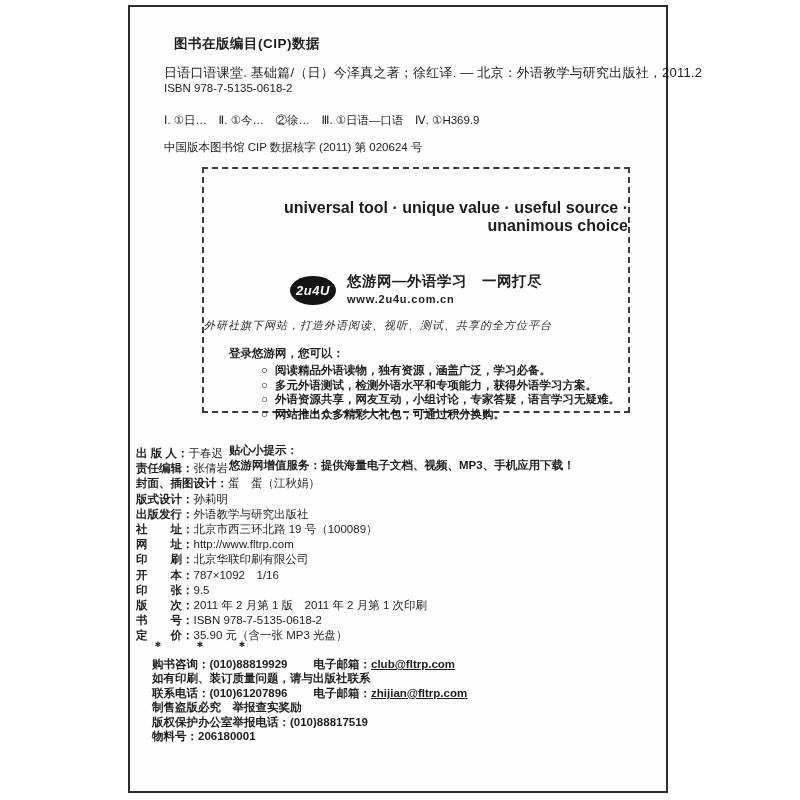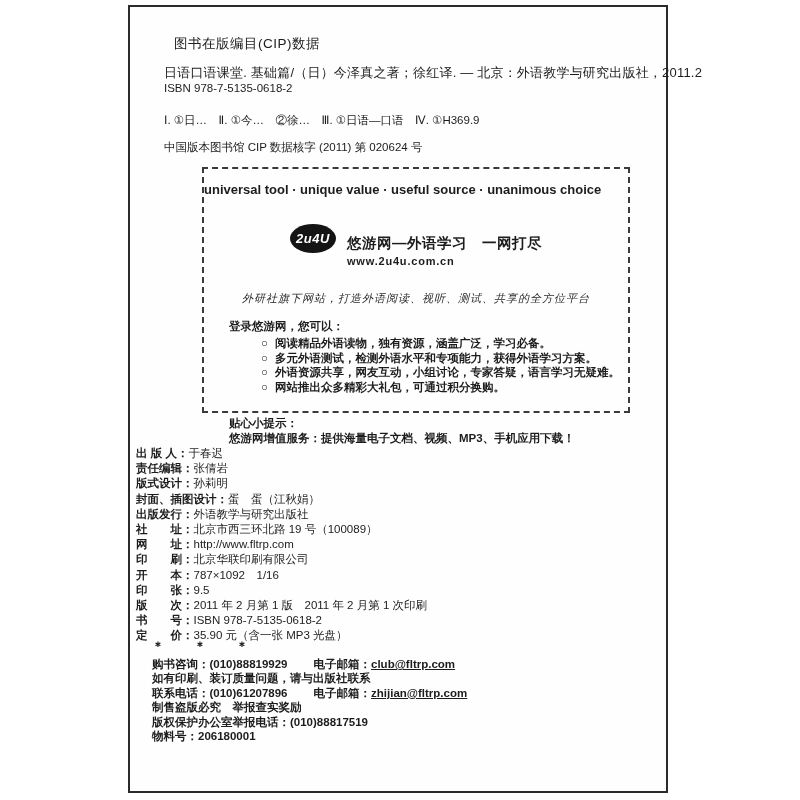--- a/index.html
+++ b/index.html
@@ -4,37 +4,37 @@
 <style>
   * { margin:0; padding:0; box-sizing:border-box; }
   html,body { width:800px; height:800px; background:#ffffff;
     font-family:"Liberation Sans", sans-serif; color:#1c1c1c; }
   .canvas { position:relative; width:800px; height:800px; background:#ffffff; overflow:hidden; }
   .page { position:absolute; left:128px; top:5px; width:540px; height:788px;
     border:2px solid #2b2b2b; background:#fefefe; }
   .abs { position:absolute; }
 
   
-  .cip-header { left:44px; top:28px; font-size:13.5px; font-weight:normal; letter-spacing:.5px; }
+  .cip-header { left:44px; top:28px; font-size:13.5px; font-weight:bold; letter-spacing:.5px; }
   .cip-line1 { left:34px; top:57px; font-size:13px; white-space:nowrap; letter-spacing:.2px; }
   .cip-isbn  { left:34px; top:75px; font-size:11.5px; }
   .cip-class { left:34px; top:106px; font-size:11.5px; }
   .cip-record{ left:34px; top:133px; font-size:11.5px; }
 
   
   .ad-box { left:72px; top:160px; width:428px; height:246px;
     border:2px dashed #3a3a3a; background:#fefefe; }
-  .slogan-en { margin-top:13px; text-align:left; font-weight:bold; font-size:13px; }
-  .logo-row { margin-top:13px; display:flex; justify-content:center; align-items:center; gap:11px; }
+  .slogan-en { margin-top:30px; text-align:right; font-weight:bold; font-size:16px; }
+  .logo-row { margin-top:13px; display:flex; justify-content:center; align-items:flex-end; gap:11px; }
   .logo-oval { width:46px; height:29px; background:#141414; border-radius:50%;
     display:flex; align-items:center; justify-content:center;
     color:#ffffff; font-weight:bold; font-style:italic; font-size:13px; letter-spacing:.5px; }
   .site-title { font-weight:bold; font-size:14.5px; letter-spacing:.5px;margin-top:24px; }
   .site-url { font-weight:bold; font-size:11px; letter-spacing:.8px; margin-top:2px; }
-  .tagline { margin-top:24px; text-align:center; font-size:11px; font-style:italic;
+  .tagline { margin-top:13px; font-size:11px; font-style:italic;
     font-family:"Liberation Serif", serif; color:#2a2a2a; letter-spacing:1px; }
   .bullet-list { margin:13px 0 0 25px; font-size:11.5px; font-weight:bold; }
   .list-header { margin-bottom:2px; }
   .bullet-row { line-height:14.6px; white-space:nowrap;margin-left:32px; }
   .bullet-mark { display:inline-block; width:14px; }
   .tip-block { margin:22px 0 0 25px; font-size:11.5px; font-weight:bold; line-height:15px; }
 
   
   .colophon { left:6px; top:439px; font-size:11.5px; }
   .col-row { line-height:15.2px; white-space:nowrap; }
@@ -87,22 +87,22 @@
       </div>
       <div class="tip-block">
         <div>贴心小提示：</div>
         <div>悠游网增值服务：提供海量电子文档、视频、MP3、手机应用下载！</div>
       </div>
     </div>
 
     <div class="abs colophon">
       <div class="col-row"><span class="col-label">出 版 人：</span><span class="col-value">于春迟</span></div>
       <div class="col-row"><span class="col-label">责任编辑：</span><span class="col-value">张倩岩</span></div>
+      <div class="col-row"><span class="col-label">封面、插图设计：</span><span class="col-value">蛋　蛋（江秋娟）</span></div>
       <div class="col-row"><span class="col-label">版式设计：</span><span class="col-value">孙莉明</span></div>
-      <div class="col-row"><span class="col-label">封面、插图设计：</span><span class="col-value">蛋　蛋（江秋娟）</span></div>
       <div class="col-row"><span class="col-label">出版发行：</span><span class="col-value">外语教学与研究出版社</span></div>
       <div class="col-row"><span class="col-label">社　　址：</span><span class="col-value">北京市西三环北路 19 号（100089）</span></div>
       <div class="col-row"><span class="col-label">网　　址：</span><span class="col-value">http://www.fltrp.com</span></div>
       <div class="col-row"><span class="col-label">印　　刷：</span><span class="col-value">北京华联印刷有限公司</span></div>
       <div class="col-row"><span class="col-label">开　　本：</span><span class="col-value">787×1092　1/16</span></div>
       <div class="col-row"><span class="col-label">印　　张：</span><span class="col-value">9.5</span></div>
       <div class="col-row"><span class="col-label">版　　次：</span><span class="col-value">2011 年 2 月第 1 版　2011 年 2 月第 1 次印刷</span></div>
       <div class="col-row"><span class="col-label">书　　号：</span><span class="col-value">ISBN 978-7-5135-0618-2</span></div>
       <div class="col-row"><span class="col-label">定　　价：</span><span class="col-value">35.90 元（含一张 MP3 光盘）</span></div>
     </div>

